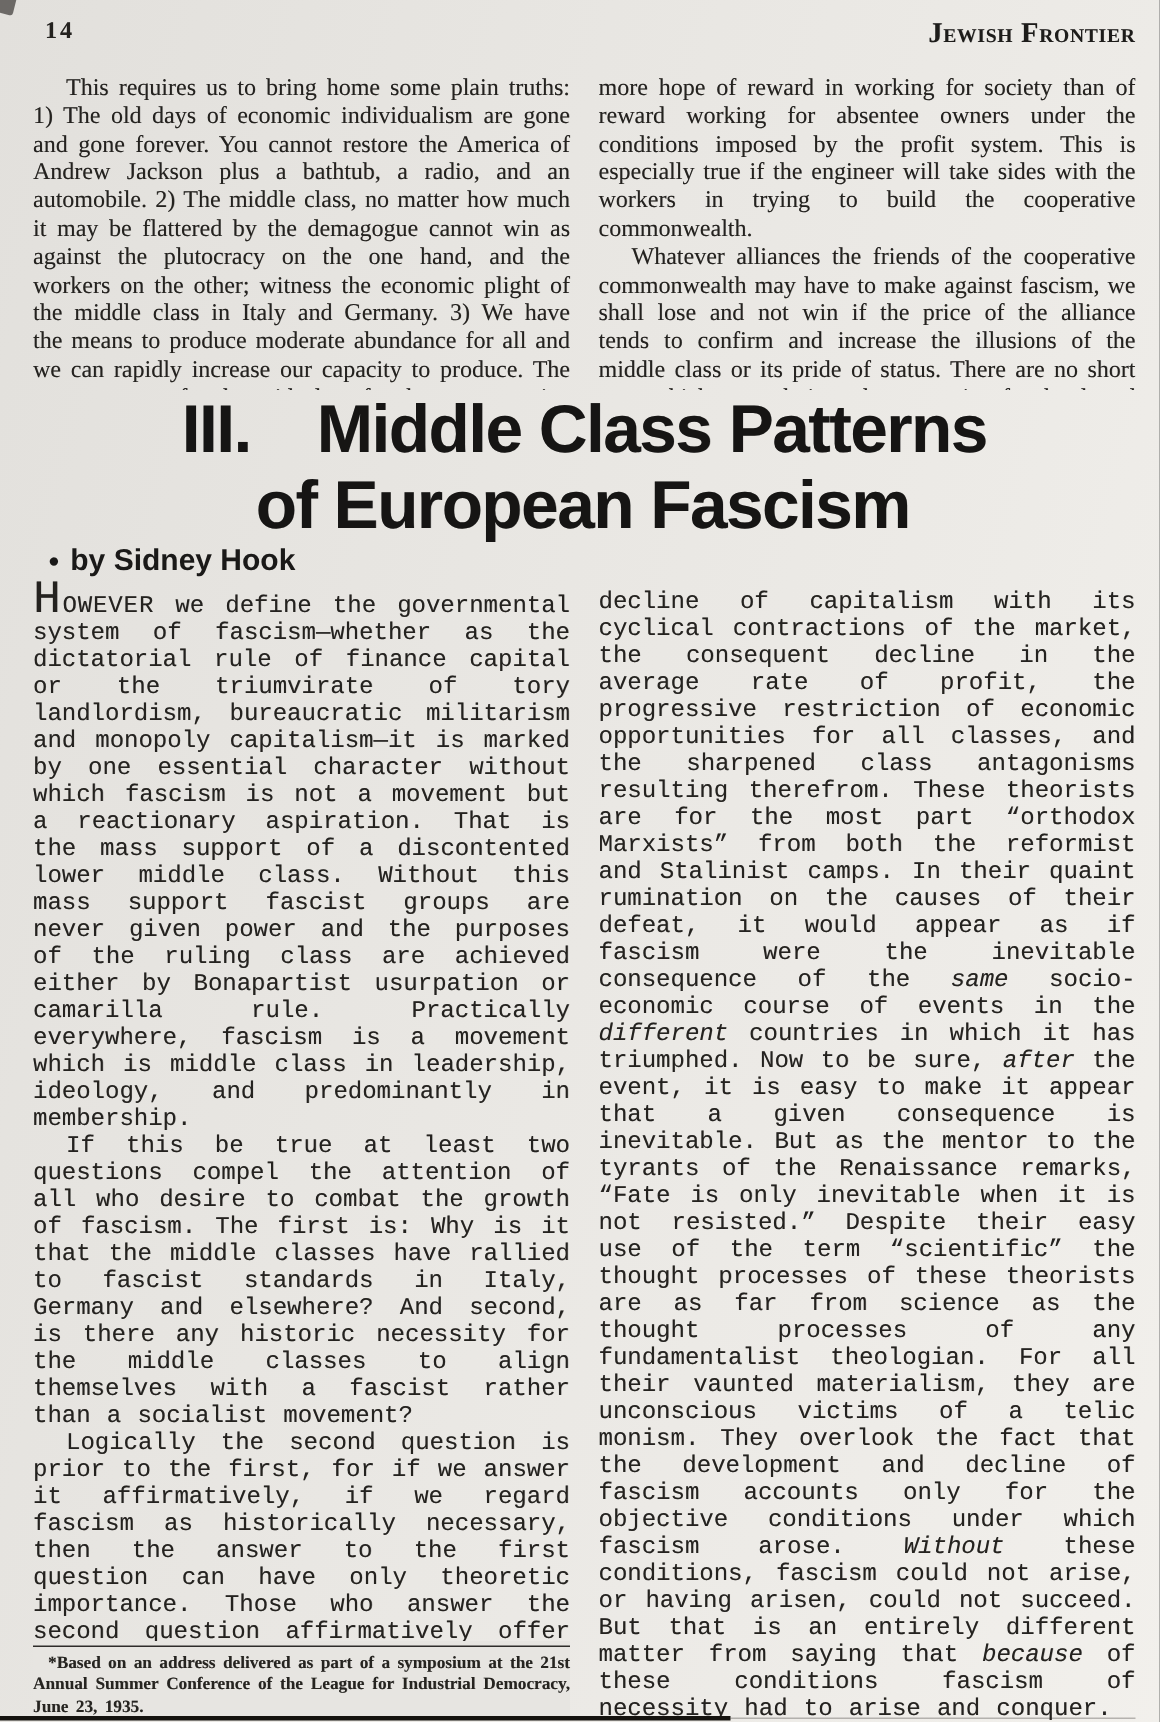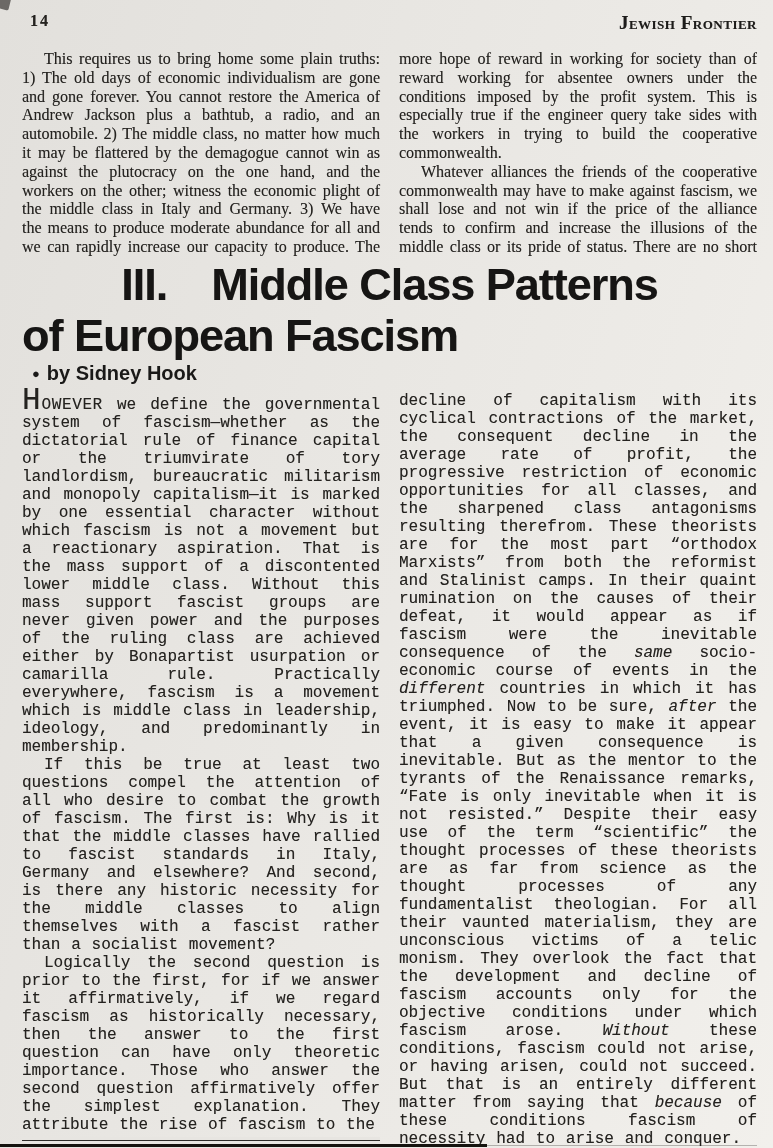--- a/index.html
+++ b/index.html
@@ -28,21 +28,21 @@
   .col p { margin:0; }
   p.indent { text-indent:22px; }
   p.noindent { text-indent:0; }
 
   .intro { margin-top:16px; height:378px; overflow:hidden;justify-content:flex-end; }
   .intro .col { font-size:16px; line-height:18.8px; word-spacing:1.2px; }
 
   
   .title { margin:0; font-family:"Liberation Sans", sans-serif; font-weight:700; color:var(--heading_ink, #161514); letter-spacing:-1px; }
   .title .t1 { display:block; font-size:45px; line-height:51px; text-align:center; }
-  .title .t2 { display:block; font-size:45px; line-height:51px; text-align:left; padding-right:2px; }
+  .title .t2 { display:block; font-size:45px; line-height:51px; text-align:center; padding-right:2px; }
   .byline { transform:translateX(10px); font-family:"Liberation Sans", sans-serif; font-weight:700; font-size:20px; line-height:24px; color:#1a1918; text-shadow:none; }
   .byline .bullet { font-size:13px; vertical-align:2px; margin-right:7px; }
 
   
   .body { flex:1; margin-top:-8px;font-family:Liberation Mono, monospace; }
   .body .col { overflow:hidden; height:100%; padding-top:14px; font-size:16px; line-height:18px; word-spacing:1.2px; }
   .dropcap { font-size:31px; line-height:0.58; letter-spacing:1px; }
   .smallcaps { letter-spacing:0.6px; }
 
   
@@ -67,21 +67,21 @@
   <header class="running-head">
     <span class="folio">14</span>
     <span class="masthead">Jewish Frontier</span>
   </header>
 
   <section class="intro columns">
     <div class="col">
       <p class="indent">This requires us to bring home some plain truths: 1) The old days of economic individualism are gone and gone forever. You cannot restore the America of Andrew Jackson plus a bathtub, a radio, and an automobile. 2) The middle class, no matter how much it may be flattered by the demagogue cannot win as against the plutocracy on the one hand, and the workers on the other; witness the economic plight of the middle class in Italy and Germany. 3) We have the means to produce moderate abundance for all and we can rapidly increase our capacity to produce. The acceptance of the ideal of the cooperative commonwealth is the acceptance of abundance, not of poverty. 4) The basis of the acceptance of abundance or of the cooperative commonwealth is the proper reward of workers as workers, not the improper, paralyzing reward of the ownership of productive goods under the profit system. The engineer logically has far</p>
     </div>
     <div class="col">
-      <p class="noindent">more hope of reward in working for society than of reward working for absentee owners under the conditions imposed by the profit system. This is especially true if the engineer query take sides with the workers in trying to build the cooperative commonwealth.</p>
+      <p class="noindent">more hope of reward in working for society than of reward working for absentee owners under the conditions imposed by the profit system. This is especially true if the engineer will take sides with the workers in trying to build the cooperative commonwealth.</p>
       <p class="indent">Whatever alliances the friends of the cooperative commonwealth may have to make against fascism, we shall lose and not win if the price of the alliance tends to confirm and increase the illusions of the middle class or its pride of status. There are no short cuts which can obviate the necessity for hard and rapid educational work to persuade the middle class that its true security lies in the reward of labor with hand and brain, which reward is impossible save at the price of planned production, based on the social ownership and operation of our great natural resources and mechanical equipment for use and not for private profit.</p>
     </div>
   </section>
 
   <h1 class="title">
     <span class="t1">III. Middle Class Patterns</span>
     <span class="t2">of European Fascism</span>
   </h1>
 
   <div class="byline">
@@ -94,16 +94,17 @@
       <p class="indent">If this be true at least two questions compel the attention of all who desire to combat the growth of fascism. The first is: Why is it that the middle classes have rallied to fascist standards in Italy, Germany and elsewhere? And second, is there any historic necessity for the middle classes to align themselves with a fascist rather than a socialist movement?</p>
       <p class="indent">Logically the second question is prior to the first, for if we answer it affirmatively, if we regard fascism as historically necessary, then the answer to the first question can have only theoretic importance. Those who answer the second question affirmatively offer the simplest explanation. They attribute the rise of fascism to the</p>
     </div>
     <div class="col">
       <p class="noindent"><span>decline of capitalism with its cyclical contractions of the market, the consequent decline in the average rate of profit, the progressive restriction of economic opportunities for all classes, and the sharpened class antagonisms resulting therefrom. These theorists are for the most part “orthodox Marxists” from both the reformist and Stalinist camps. In their quaint rumination on the causes of their defeat, it would appear as if fascism were the inevitable consequence of the </span><i>same</i><span> socio-economic course of events in the </span><i>different</i><span> countries in which it has triumphed. Now to be sure, </span><i>after</i><span> the event, it is easy to make it appear that a given consequence is inevitable. But as the mentor to the tyrants of the Renaissance remarks, “Fate is only inevitable when it is not resisted.” Despite their easy use of the term “scientific” the thought processes of these theorists are as far from science as the thought processes of any fundamentalist theologian. For all their vaunted materialism, they are unconscious victims of a telic monism. They overlook the fact that the development and decline of fascism accounts only for the objective conditions under which fascism arose. </span><i>Without</i><span> these conditions, fascism could not arise, or having arisen, could not succeed. But that is an entirely different matter from saying that </span><i>because</i><span> of these conditions fascism of necessity had to arise and conquer.</span></p>
     </div>
   </section>
 
   <div class="footnote-block">
     <div class="fn-rule"></div>
+    <p class="fn-text">*Based on an address delivered as part of a symposium at the 21st Annual Summer Conference of the League for Industrial Democracy, June 23, 1935.</p>
   </div>
 
   <div class="scan-bottom-line"></div>
 </div>
 
 </body></html>

